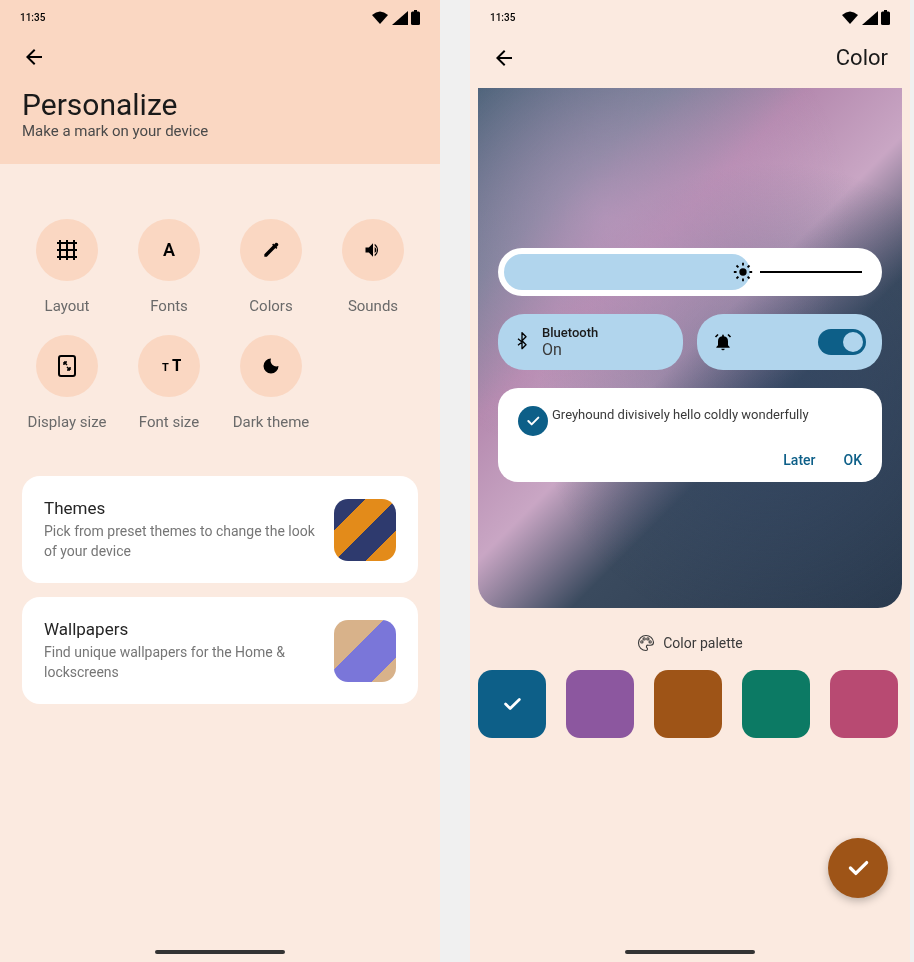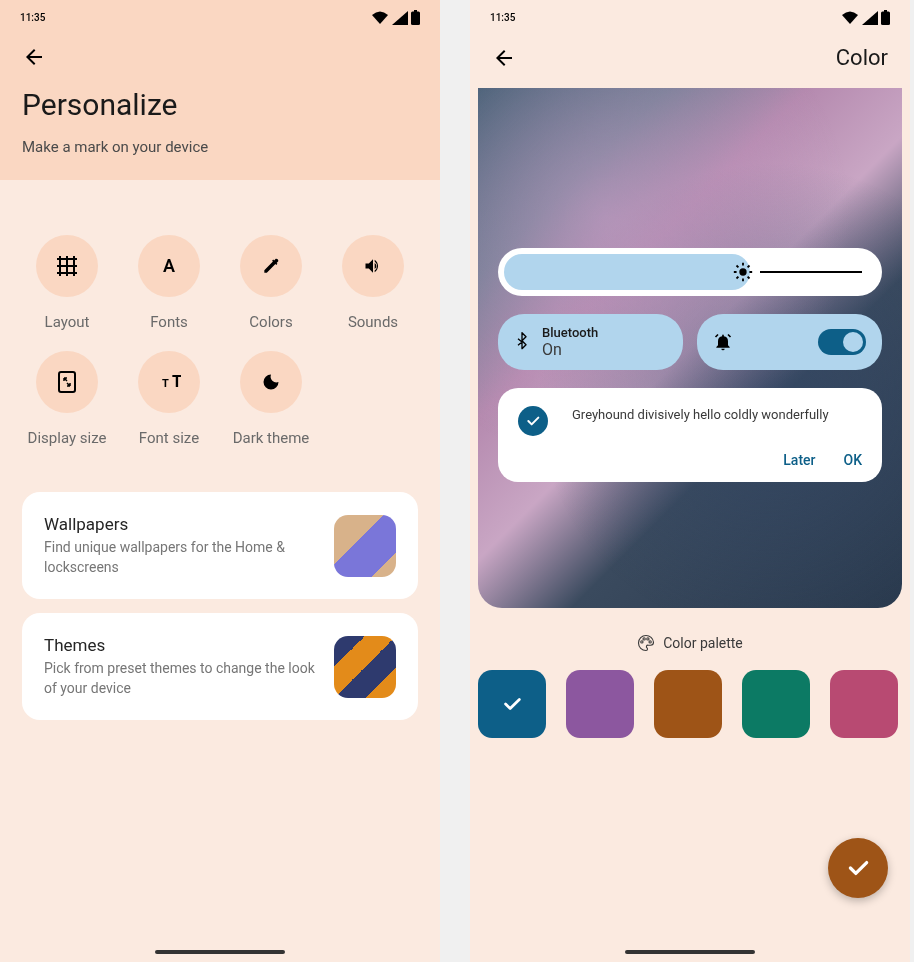--- a/index.html
+++ b/index.html
@@ -27,21 +27,21 @@
     font-size: 10px;
     font-weight: 500;
     color: #000;
   }
   .status-icons { display: flex; gap: 3px; align-items: center; }
   .header-peach {
     background: #fad7c2;
     padding: 0 22px 24px;
   }
   .back-btn { padding: 14px 0; cursor: pointer; display:inline-block; }
-  .title-lg { font-size: 30px; font-weight: 400; color: #1a1a1a; margin-bottom: 16px; }
+  .title-lg { font-size: 30px; font-weight: 400; color: #1a1a1a; margin-bottom: 0; }
   .subtitle { font-size: 15px; color: #4a4a4a; }
   .content { padding: 0 22px; }
   .grid-tiles {
     display: grid;
     grid-template-columns: repeat(4, 1fr);
     gap: 20px 12px;
     padding: 55px 0 45px;
   }
   .tile { text-align: center; cursor: pointer; }
   .tile-circle {
@@ -118,21 +118,21 @@
   .toggle {
     width: 48px; height: 26px; background: #0d5f88; border-radius: 14px;
     position: relative; margin-left: auto;
   }
   .toggle::after { content:""; position:absolute; right:3px; top:3px; width:20px; height:20px; background:#b1d5ed; border-radius:50%; }
   .dialog {
     background: #fff;
     border-radius: 20px;
     padding: 18px 20px 14px;
   }
-  .dialog-body { display: flex; gap: 24px; align-items: flex-start; }
+  .dialog-body { display: flex; gap: 4px; align-items: flex-start; }
   .dialog-check { width: 30px; height: 30px; border-radius: 50%; background: #0d5f88; display:flex; align-items:center; justify-content:center; flex-shrink:0; }
   .dialog-text { font-size: 13px; color: #3a3a3a; line-height: 1.4; }
   .dialog-actions { display: flex; justify-content: flex-end; gap: 28px; margin-top: 16px; }
   .dialog-btn { font-size: 14px; color: #0d5f88; font-weight: 500; cursor: pointer; }
   .palette-label-row { display:flex; align-items:center; justify-content:center; gap:8px; margin: 26px 0 18px; color:#3a3a3a; font-size:14px;text-align:center; }
   .swatches { display: flex; gap: 20px; padding: 0 8px; overflow:hidden; }
   .swatch { width: 68px; height: 68px; border-radius: 14px; flex-shrink:0; cursor:pointer; display:flex; align-items:center; justify-content:center; }
   .fab {
     position: absolute; bottom: 64px; right: 22px;
     width: 60px; height: 60px; border-radius: 50%;
@@ -231,32 +231,32 @@
             <svg width="20" height="20" viewBox="0 0 24 24">
               <path d="M12 3a9 9 0 109 9 7 7 0 01-9-9z" fill="#000"></path>
             </svg>
           </div>
         <div class="tile-label">Dark theme</div>
       </div>
     </div>
 
     <div class="card">
       <div class="card-text">
+        <div class="card-title">Themes</div>
+        <div class="card-desc">Pick from preset themes to change the look of your device</div>
+      </div>
+      <div class="card-thumb thumb-themes"></div>
+    </div>
+
+    <div class="card">
+      <div class="card-text">
         <div class="card-title">Wallpapers</div>
         <div class="card-desc">Find unique wallpapers for the Home &amp; lockscreens</div>
       </div>
       <div class="card-thumb thumb-wall"></div>
-    </div>
-
-    <div class="card">
-      <div class="card-text">
-        <div class="card-title">Themes</div>
-        <div class="card-desc">Pick from preset themes to change the look of your device</div>
-      </div>
-      <div class="card-thumb thumb-themes"></div>
     </div>
   </div>
 
   <div class="nav-indicator"></div>
 </div>
 
 <div class="phone phone-2">
   <div class="status-bar">
     <span>11:35</span>
     <div class="status-icons">

